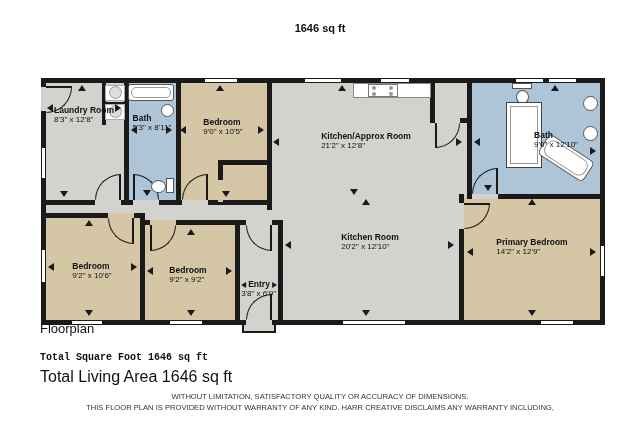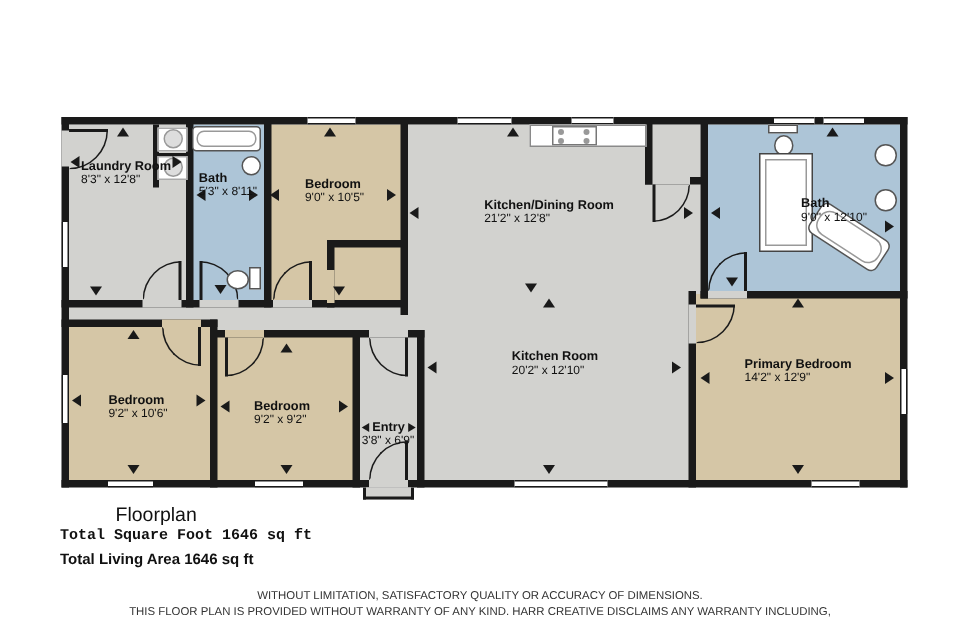--- a/index.html
+++ b/index.html
@@ -24,29 +24,30 @@
   .tu{width:0;height:0;border-left:4px solid transparent;border-right:4px solid transparent;border-bottom:6px solid var(--wall);}
   .td{width:0;height:0;border-left:4px solid transparent;border-right:4px solid transparent;border-top:6px solid var(--wall);}
   .tl{width:0;height:0;border-top:4px solid transparent;border-bottom:4px solid transparent;border-right:6px solid var(--wall);}
   .tr{width:0;height:0;border-top:4px solid transparent;border-bottom:4px solid transparent;border-left:6px solid var(--wall);}
   .rlabel{position:absolute;transform:translateX(-50%);text-align:left;white-space:nowrap;line-height:10px;}
   .rname{font-weight:bold;font-size:8.5px;}
   .rdims{font-size:8px;}
   .itri-l{display:inline-block;width:0;height:0;border-top:3.5px solid transparent;border-bottom:3.5px solid transparent;border-right:5px solid var(--wall);vertical-align:middle;margin-right:2px;}
   .itri-r{display:inline-block;width:0;height:0;border-top:3.5px solid transparent;border-bottom:3.5px solid transparent;border-left:5px solid var(--wall);vertical-align:middle;margin-left:2px;}
   .header{position:absolute;left:0;right:0;top:22px;text-align:center;font-weight:bold;font-size:11px;line-height:13px;}
-  .foot-title{position:absolute;left:40px;top:335px;font-size:13px;margin-left:37px;}
+  .foot-title{position:absolute;left:40px;top:321px;font-size:13px;}
   .foot-line1{position:absolute;left:40px;top:352px;font-size:10px;font-weight:bold;font-family:Liberation Mono, monospace;}
-  .foot-line2{position:absolute;left:40px;top:368px;font-size:10px;font-weight:bold;}
+  .foot-line2{position:absolute;left:40px;top:368px;font-size:16px;font-weight:normal;}
   .disclaimer{position:absolute;left:0;right:0;top:391px;text-align:center;font-size:7.6px;line-height:11px;color:#333;}
 </style>
 </head>
 <body>
 
 <div class="header">
+  <div>1646 sq ft</div>
 </div>
 
 <div>
 
   <div class="abs g" style="left:46px;top:83px;width:80px;height:122px;"></div>
   <div class="abs b" style="left:126px;top:83px;width:52px;height:122px;"></div>
   <div class="abs t" style="left:178px;top:83px;width:91px;height:127px;"></div>
   <div class="abs g" style="left:269px;top:83px;width:198px;height:237px;"></div>
   <div class="abs b" style="left:470px;top:83px;width:130px;height:113px;"></div>
   <div class="abs t" style="left:462px;top:196px;width:138px;height:124px;"></div>
@@ -198,21 +199,21 @@
   </div>
   <div class="rlabel" style="left:152px;top:113px;">
     <div class="rname">Bath</div>
     <div class="rdims">5'3" x 8'11"</div>
   </div>
   <div class="rlabel" style="left:223px;top:117px;">
     <div class="rname">Bedroom</div>
     <div class="rdims">9'0" x 10'5"</div>
   </div>
   <div class="rlabel" style="left:366px;top:131px;">
-    <div class="rname">Kitchen/Dining Room</div>
+    <div class="rname">Kitchen/Approx Room</div>
     <div class="rdims">21'2" x 12'8"</div>
   </div>
   <div class="rlabel" style="left:556px;top:130px;">
     <div class="rname">Bath</div>
     <div class="rdims">9'0" x 12'10"</div>
   </div>
   <div class="rlabel" style="left:92px;top:261px;">
     <div class="rname">Bedroom</div>
     <div class="rdims">9'2" x 10'6"</div>
   </div>

